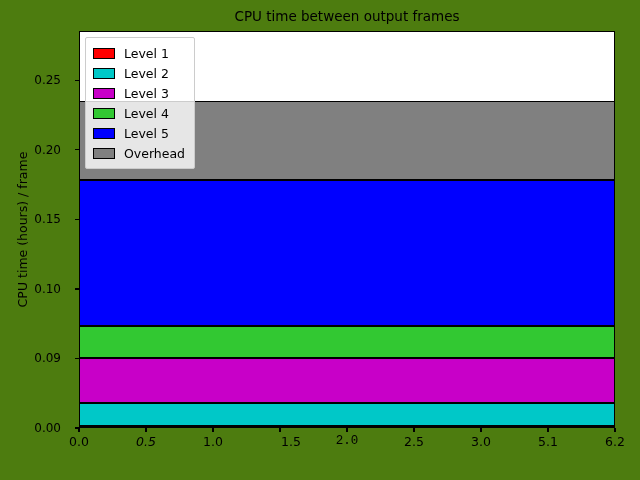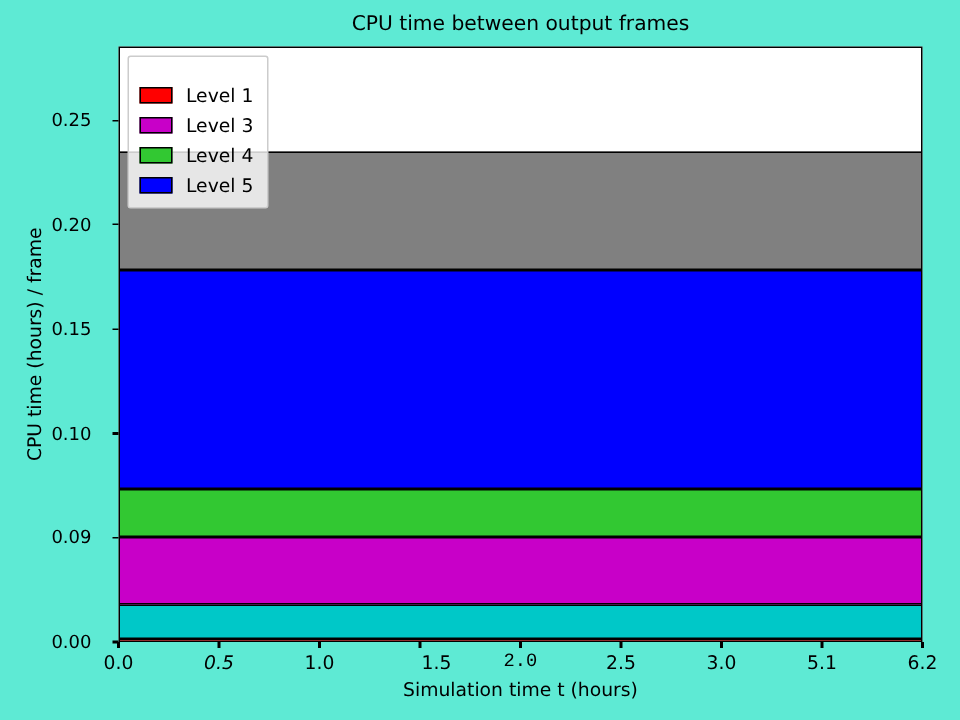--- a/index.html
+++ b/index.html
@@ -13,21 +13,21 @@
     font-family: "DejaVu Sans", sans-serif;
     overflow: hidden;
     position: relative;
   }
 
   #figure {
     position: absolute;
     left: 0; top: 0;
     width: 640px;
     height: 480px;
-    background: #5eead4;
+    background: #4d7c0f;
   }
 
   
   #chart-title {
     position: absolute;
     left: 79px;
     top: 8px;
     width: 536px;
     text-align: center;
     font-size: 13.5px;
@@ -133,21 +133,21 @@
   }
 
   
   #legend {
     position: absolute;
     left: 85px;
     top: 37px;
     background: rgba(255,255,255,0.80);
     border: 1px solid #cccccc;
     border-radius: 2px;
-    padding: 15px 9px 5px 7px;
+    padding: 5px 9px 5px 7px;
     box-sizing: border-box;
   }
   .legend-row {
     display: flex;
     align-items: center;
     height: 20px;
   }
   .legend-swatch {
     width: 22px;
     height: 11px;
@@ -208,35 +208,42 @@
       <div class="xtick-mark" style="left: 334.4px;"></div>
       <div class="xtick-label" style="left: 335px;">2.5</div>
       <div class="xtick-mark" style="left: 401.4px;"></div>
       <div class="xtick-label" style="left: 402px;">3.0</div>
       <div class="xtick-mark" style="left: 468.4px;"></div>
       <div class="xtick-label" style="left: 469px;">5.1</div>
       <div class="xtick-mark" style="left: 535.4px;"></div>
       <div class="xtick-label" style="left: 536px;">6.2</div>
     </div>
 
-  <div id="xlabel">Simulation time t (hours)</div>
   <div id="ylabel">CPU time (hours) / frame</div>
 
   <div id="legend">
       <div class="legend-row">
         <span class="legend-swatch" style="background: rgb(255, 0, 0);"></span>
         <span class="legend-label">Level 1</span>
       </div>
       <div class="legend-row">
+        <span class="legend-swatch" style="background: rgb(0, 200, 200);"></span>
+        <span class="legend-label">Level 2</span>
+      </div>
+      <div class="legend-row">
         <span class="legend-swatch" style="background: rgb(200, 0, 200);"></span>
         <span class="legend-label">Level 3</span>
       </div>
       <div class="legend-row">
         <span class="legend-swatch" style="background: rgb(50, 200, 50);"></span>
         <span class="legend-label">Level 4</span>
       </div>
       <div class="legend-row">
         <span class="legend-swatch" style="background: rgb(0, 0, 255);"></span>
         <span class="legend-label">Level 5</span>
       </div>
+      <div class="legend-row">
+        <span class="legend-swatch" style="background: rgb(128, 128, 128);"></span>
+        <span class="legend-label">Overhead</span>
+      </div>
     </div>
 
 </div>
 
 </body></html>

